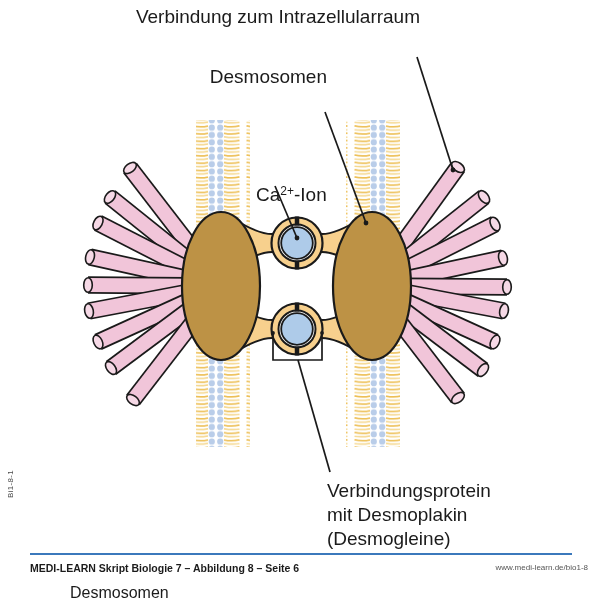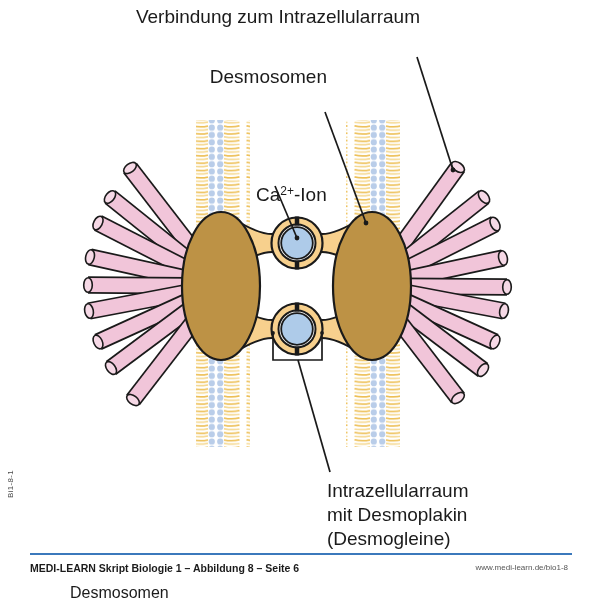--- a/index.html
+++ b/index.html
@@ -26,21 +26,21 @@
   #footer{position:absolute;left:0;top:551px;width:600px;}
   #footer-rule{
     position:absolute;left:30px;top:2px;width:542px;height:2.4px;
     background:var(--footer-blue,#3b79bc);
   }
   #footer-source{
     position:absolute;left:30px;top:11px;font-size:10.5px;font-weight:bold;
     color:#1b1b1b;white-space:nowrap;
   }
   #footer-url{
-    position:absolute;right:32px;top:12px;font-size:8px;color:#555;
+    position:absolute;right:12px;top:12px;font-size:8px;color:#555;
     white-space:nowrap;
   }
   #footer-caption{
     position:absolute;left:30px;top:33px;font-size:16px;font-weight:normal;
     color:#1b1b1b;white-space:nowrap;margin-left:40px;
   }
 </style>
 </head>
 <body>
 
@@ -163,25 +163,25 @@
   <div>Verbindung zum Intrazellularraum</div>
 </div>
 
 <div class="label right" id="label-haftplaque">
   <div>Desmosomen</div>
 </div>
 
 <div class="label" id="label-ca"><span>Ca</span><sup>2+</sup><span>-Ion</span></div>
 
 <div class="label" id="label-verbindungsprotein">
-  <div>Intrazellularraum</div>
+  <div>Verbindungsprotein</div>
   <div>mit Desmoplakin</div>
   <div>(Desmogleine)</div>
 </div>
 
 <div id="margin-code">Bi1-8-1</div>
 
 <div id="footer">
   <div id="footer-rule"></div>
-  <div id="footer-source">MEDI-LEARN Skript Biologie 1 – Abbildung 8 – Seite 6</div>
+  <div id="footer-source">MEDI-LEARN Skript Biologie 7 – Abbildung 8 – Seite 6</div>
   <div id="footer-url">www.medi-learn.de/bio1-8</div>
   <div id="footer-caption">Desmosomen</div>
 </div>
 
 </body></html>

